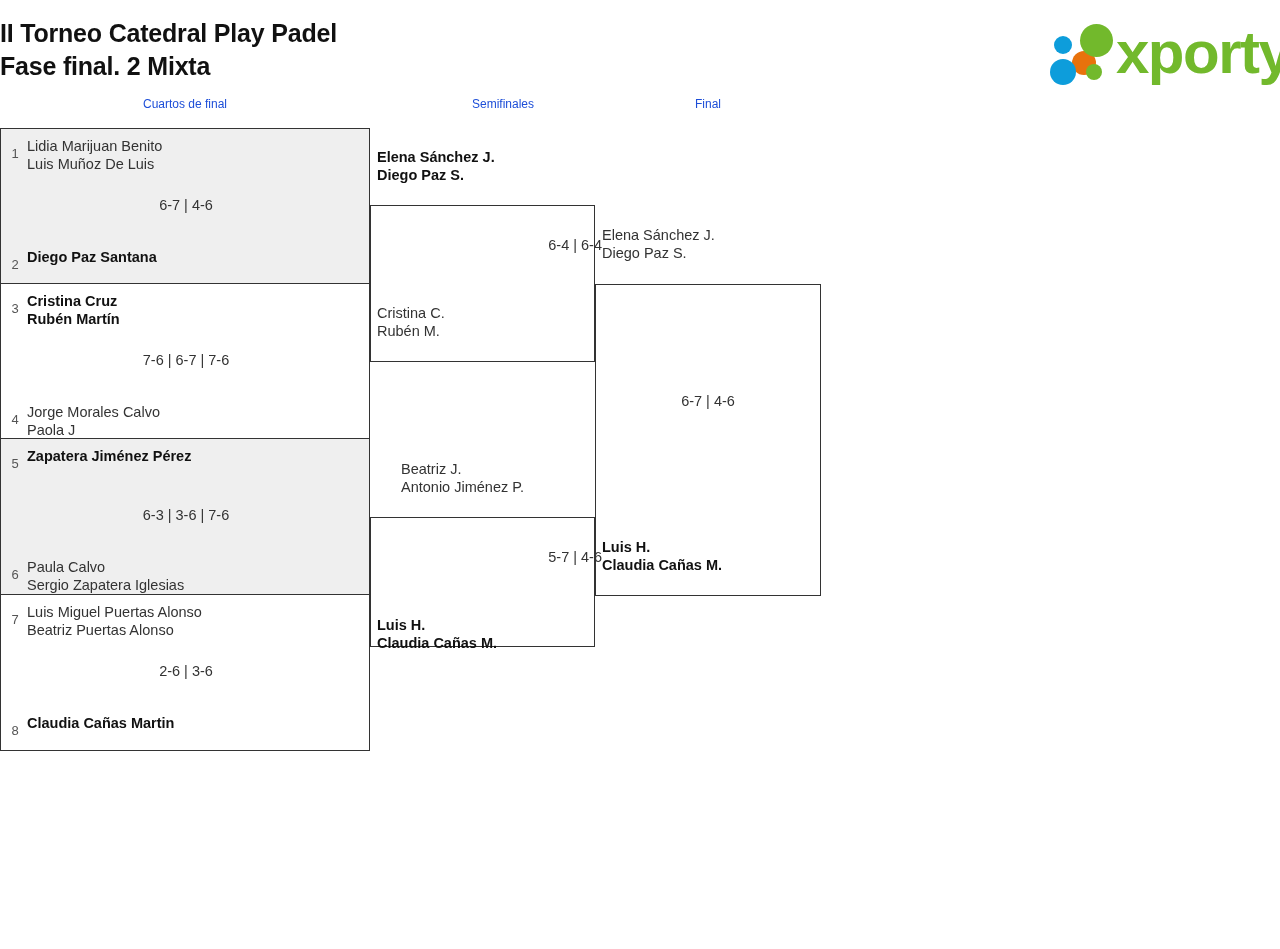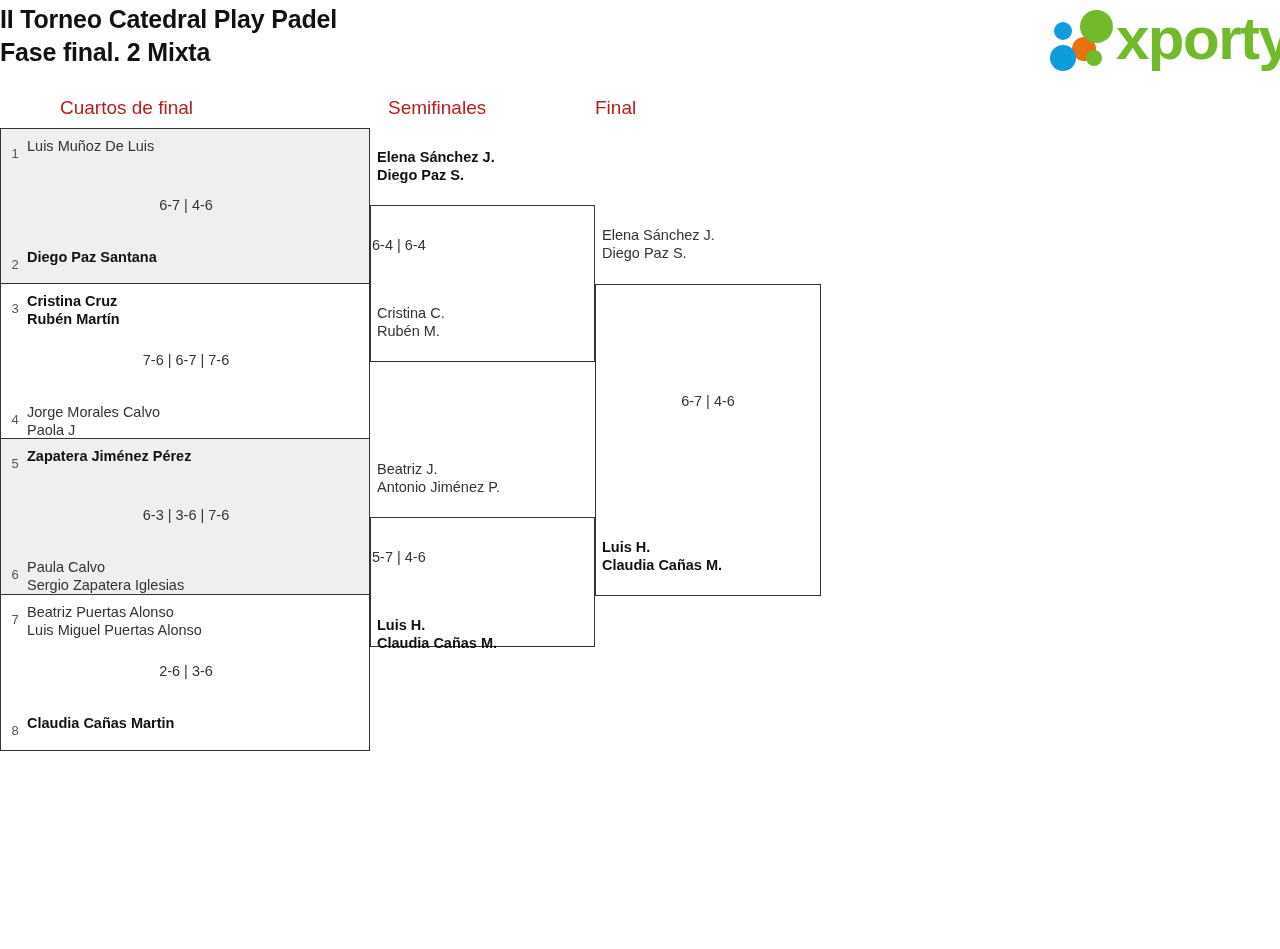--- a/index.html
+++ b/index.html
@@ -14,21 +14,21 @@
     height: 949px;
     position: relative;
     font-family: "Liberation Sans", "DejaVu Sans", sans-serif;
     color: #1a1a1a;
     overflow: hidden;
   }
 
   
   #page-header {
     position: absolute;
-    left: 0; top: 1px;
+    left: 0; top: 15px;
     width: 1219px;
     height: 80px;
   }
   #title-block {
     position: absolute;
     left: 0; top: 2px;
     width: 700px;
   }
   .title-line {
     font-size: 25px;
@@ -66,24 +66,24 @@
     font-weight: 700;
     color: #72b92c;
     letter-spacing: -1.5px;
     line-height: 68px;
     font-family: "Liberation Sans", "DejaVu Sans", sans-serif;
   }
 
   
   .round-header {
     position: absolute;
-    font-size: 19px;
+    font-size: 12px;
     font-weight: 400;
-    color: #b91c1c;
-    text-align: left;
+    color: #1d4ed8;
+    text-align: center;
     white-space: nowrap;
   }
   #round-header-qf  { left: 60px;  top: 97px; width: 250px; }
   #round-header-sf  { left: 388px; top: 97px; width: 230px; }
   #round-header-f   { left: 595px; top: 97px; width: 226px; }
 
   
   #bracket { position: absolute; left: 0; top: 0; width: 1280px; height: 949px; }
 
   
@@ -139,41 +139,41 @@
     position: absolute;
     left: 370px;
     width: 225px;
     border: 1px solid #333333;
     background: transparent;
   }
   .sf-box.s1 { top: 205px; height: 157px; }
   .sf-box.s2 { top: 517px; height: 130px; }
   .sf-score {
     position: absolute;
-    left: 1px;
+    left: 8px;
     top: 31px;
     width: 223px;
-    text-align: left;
+    text-align: right;
     font-size: 14.5px;
     color: #333333;
   }
 
   .sf-team {
     position: absolute;
     left: 377px;
     width: 215px;
     font-size: 14.5px;
     line-height: 18px;
     color: #333333;
   }
   .sf-team.winner { font-weight: 700; color: #111111; }
   .sf-team .pl { display: block; white-space: nowrap; }
   #sf-team-1 { top: 148px; }
   #sf-team-2 { top: 304px; }
-  #sf-team-3 { top: 460px; }
+  #sf-team-3 { top: 460px; margin-left: 24px; }
   #sf-team-4 { top: 616px; }
 
   
   .f-box {
     position: absolute;
     left: 595px;
     top: 284px;
     width: 226px;
     height: 312px;
     border: 1px solid #333333;
@@ -226,20 +226,21 @@
 
 <div id="bracket">
 
   <div class="round-header" id="round-header-qf">Cuartos de final</div>
   <div class="round-header" id="round-header-sf">Semifinales</div>
   <div class="round-header" id="round-header-f">Final</div>
 
   <div class="qf-block b1 shaded">
     <span class="seed top">1</span>
     <div class="team top">
+      <span class="pl">Lidia Marijuan Benito</span>
       <span class="pl">Luis Muñoz De Luis</span>
     </div>
     <div class="qf-score">6-7 | 4-6</div>
     <span class="seed bot">2</span>
     <div class="team bot winner">
       <span class="pl">Diego Paz Santana</span>
     </div>
   </div>
 
   <div class="qf-block b2">
@@ -265,22 +266,22 @@
     <span class="seed bot">6</span>
     <div class="team bot">
       <span class="pl">Paula Calvo</span>
       <span class="pl">Sergio Zapatera Iglesias</span>
     </div>
   </div>
 
   <div class="qf-block b4">
     <span class="seed top">7</span>
     <div class="team top">
+      <span class="pl">Luis Miguel Puertas Alonso</span>
       <span class="pl">Beatriz Puertas Alonso</span>
-      <span class="pl">Luis Miguel Puertas Alonso</span>
     </div>
     <div class="qf-score">2-6 | 3-6</div>
     <span class="seed bot">8</span>
     <div class="team bot winner">
       <span class="pl">Claudia Cañas Martin</span>
     </div>
   </div>
 
   <div class="sf-team winner" id="sf-team-1">
     <span class="pl">Elena Sánchez J.</span>

